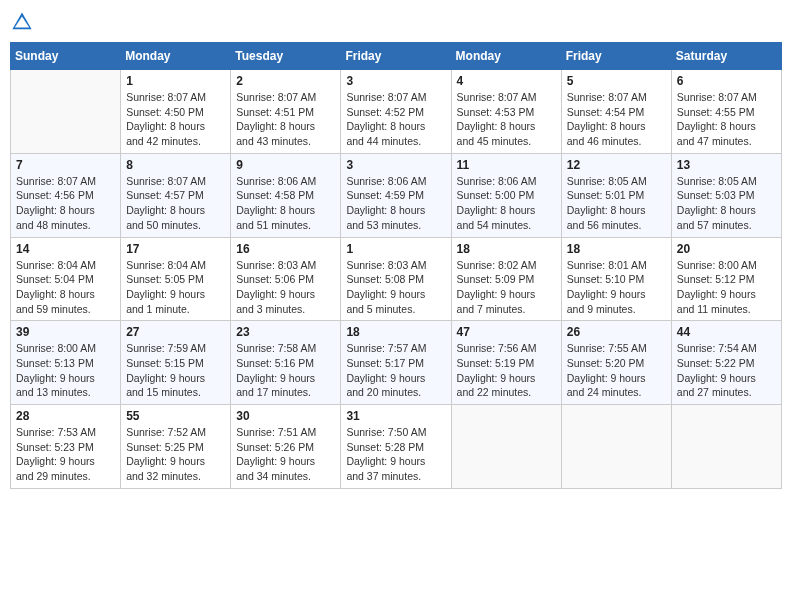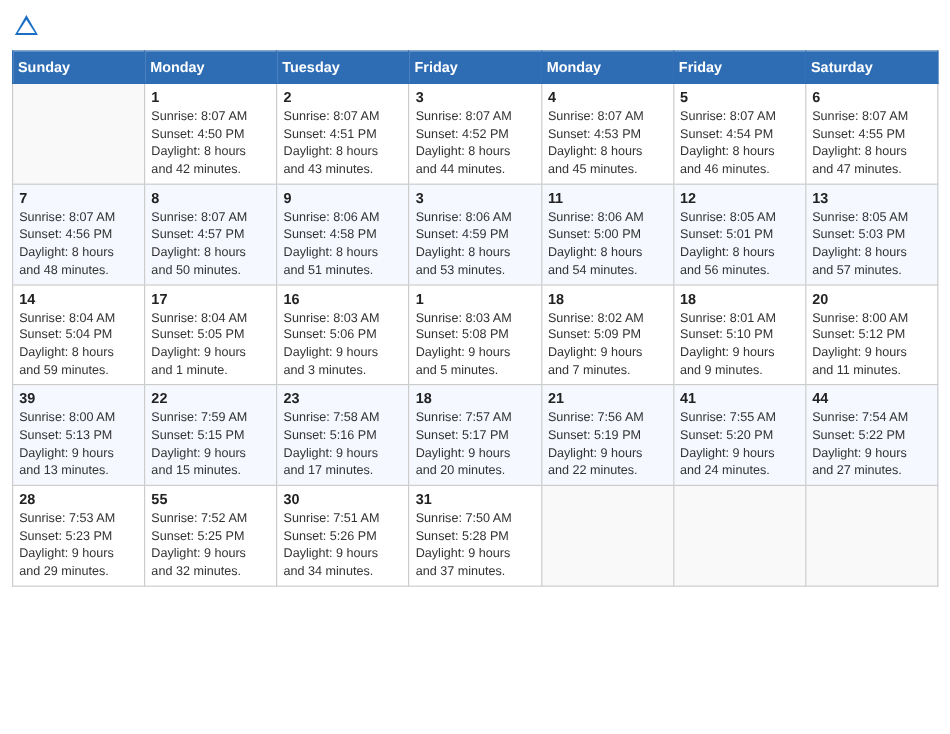--- a/index.html
+++ b/index.html
@@ -206,37 +206,37 @@
           <div class="day-number">20</div>
           <div class="day-info">Sunrise: 8:00 AM<br>Sunset: 5:12 PM<br>Daylight: 9 hours and 11 minutes.</div>
         </td>
       </tr>
       <tr>
         <td>
           <div class="day-number">39</div>
           <div class="day-info">Sunrise: 8:00 AM<br>Sunset: 5:13 PM<br>Daylight: 9 hours and 13 minutes.</div>
         </td>
         <td>
-          <div class="day-number">22</div>
+          <div class="day-number">27</div>
           <div class="day-info">Sunrise: 7:59 AM<br>Sunset: 5:15 PM<br>Daylight: 9 hours and 15 minutes.</div>
         </td>
         <td>
           <div class="day-number">23</div>
           <div class="day-info">Sunrise: 7:58 AM<br>Sunset: 5:16 PM<br>Daylight: 9 hours and 17 minutes.</div>
         </td>
         <td>
           <div class="day-number">18</div>
           <div class="day-info">Sunrise: 7:57 AM<br>Sunset: 5:17 PM<br>Daylight: 9 hours and 20 minutes.</div>
         </td>
         <td>
-          <div class="day-number">21</div>
+          <div class="day-number">47</div>
           <div class="day-info">Sunrise: 7:56 AM<br>Sunset: 5:19 PM<br>Daylight: 9 hours and 22 minutes.</div>
         </td>
         <td>
-          <div class="day-number">41</div>
+          <div class="day-number">26</div>
           <div class="day-info">Sunrise: 7:55 AM<br>Sunset: 5:20 PM<br>Daylight: 9 hours and 24 minutes.</div>
         </td>
         <td>
           <div class="day-number">44</div>
           <div class="day-info">Sunrise: 7:54 AM<br>Sunset: 5:22 PM<br>Daylight: 9 hours and 27 minutes.</div>
         </td>
       </tr>
       <tr>
         <td>
           <div class="day-number">28</div>

